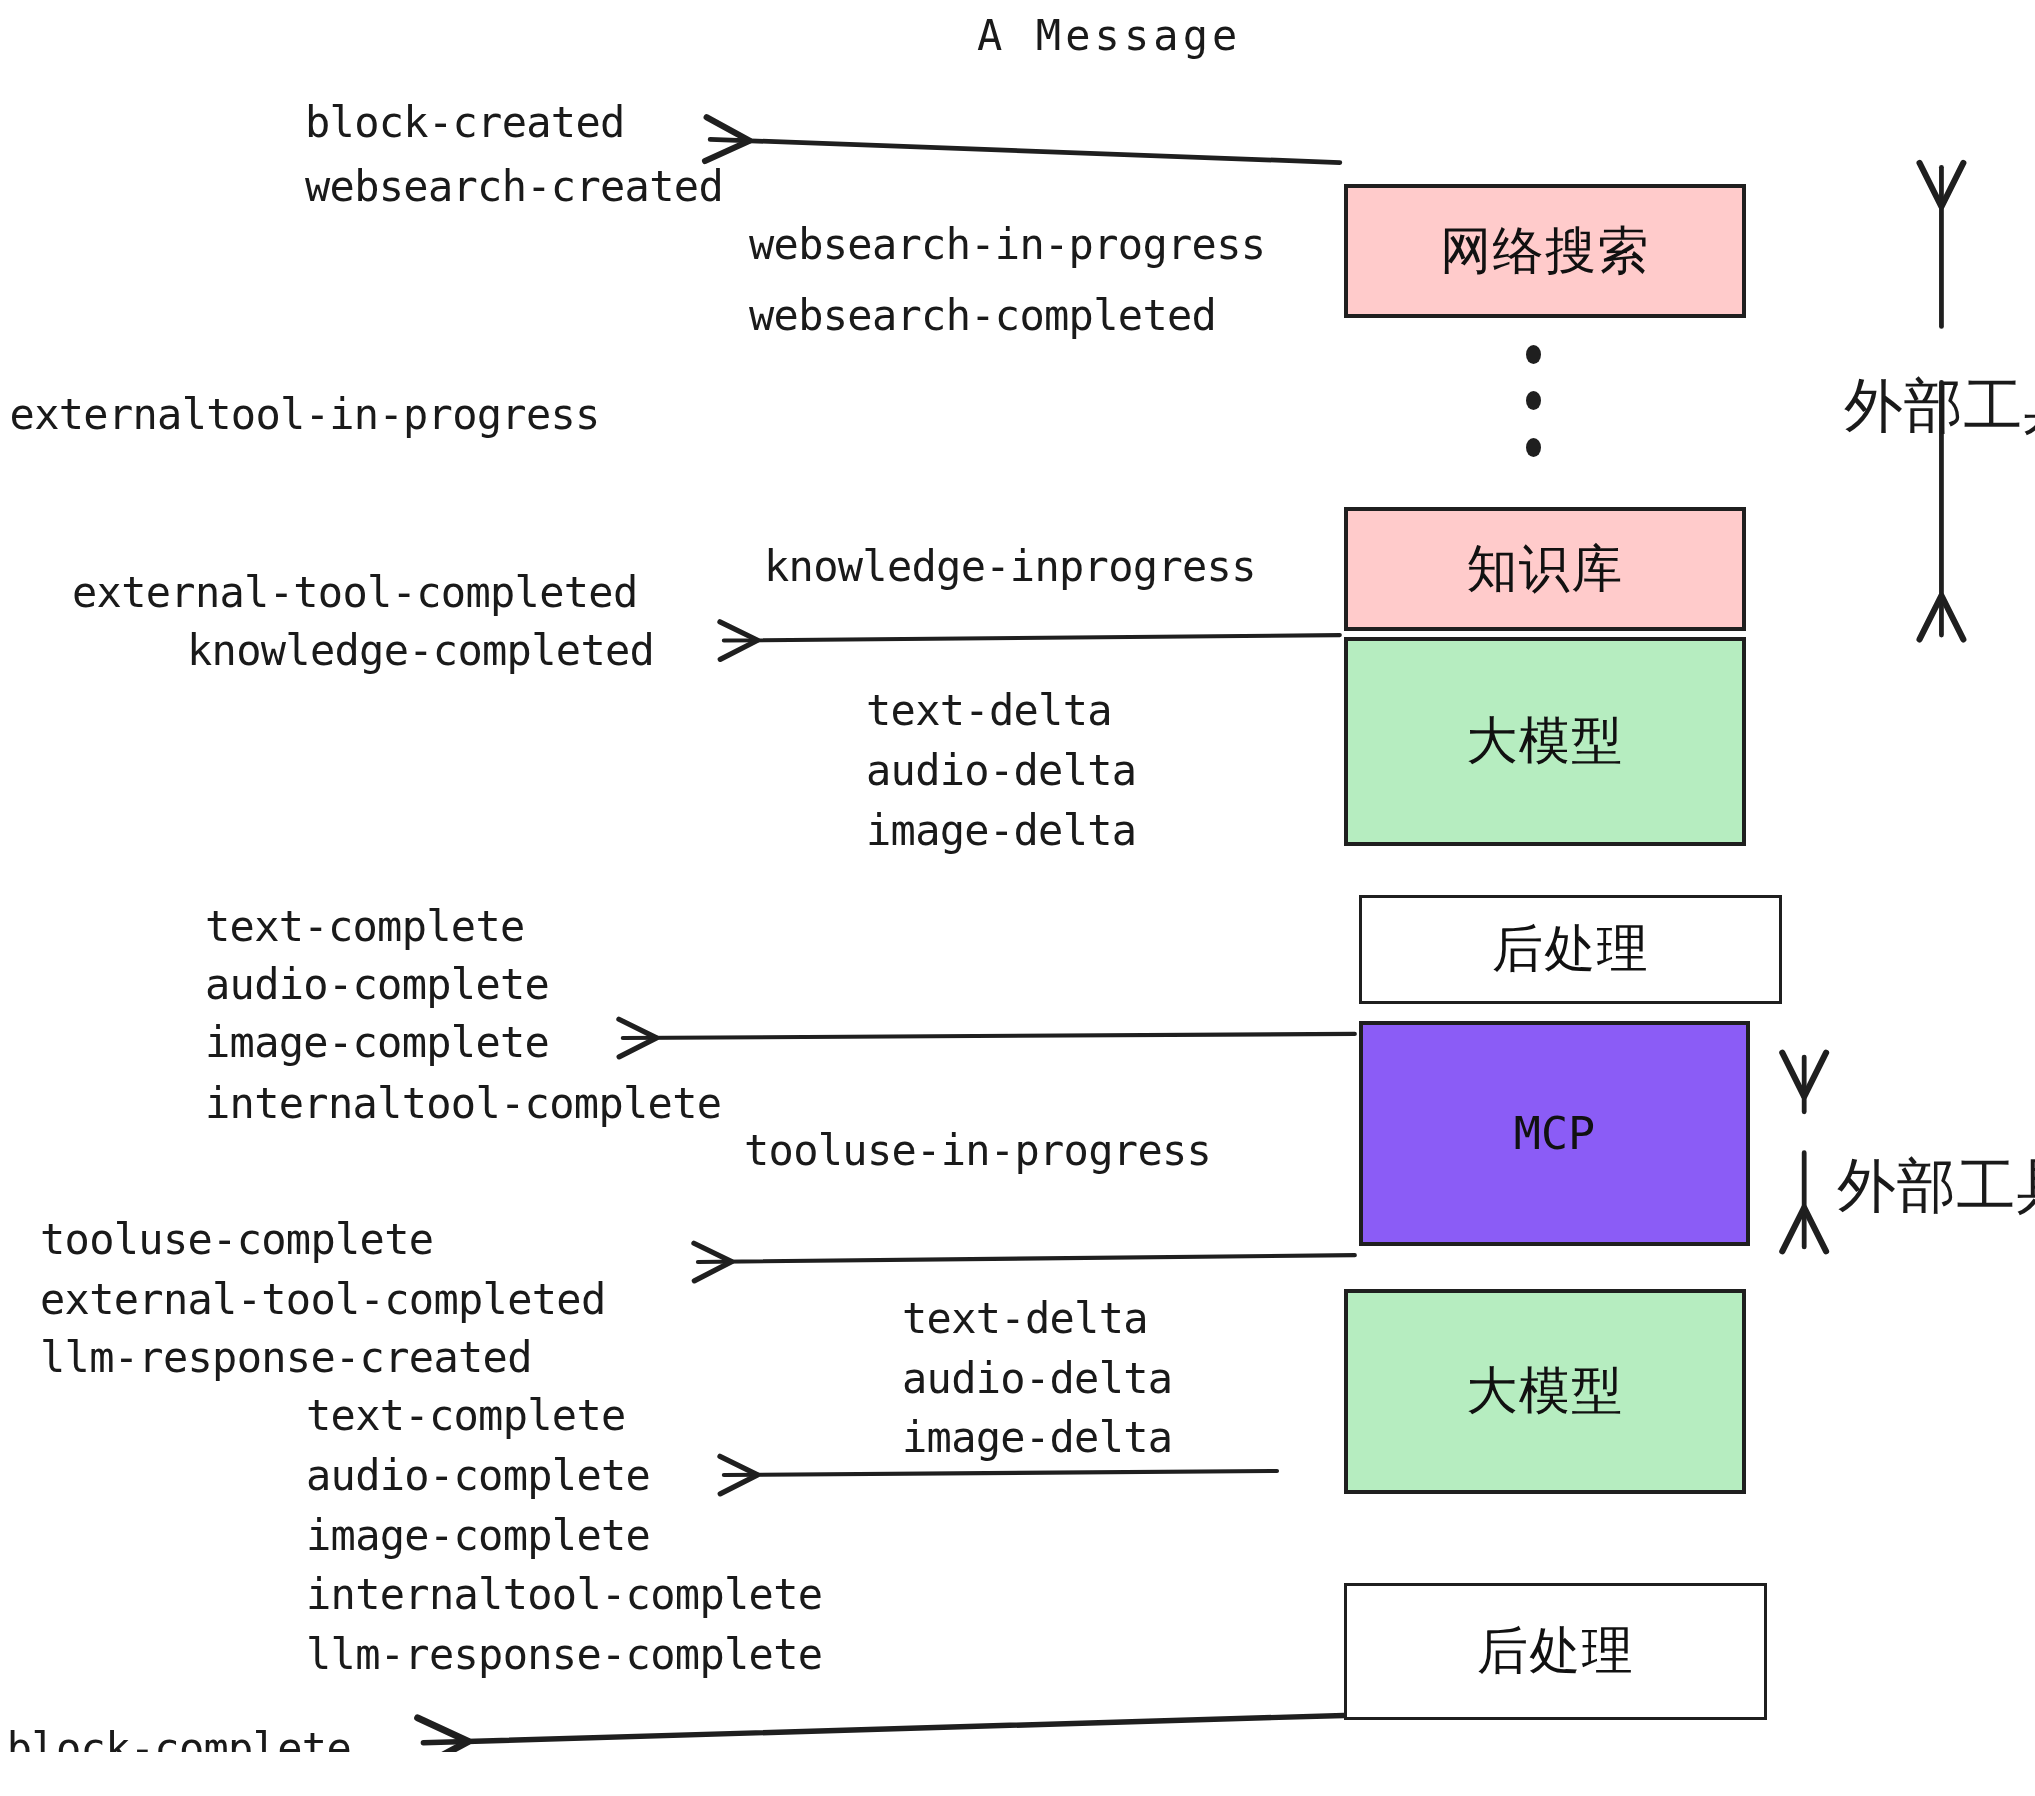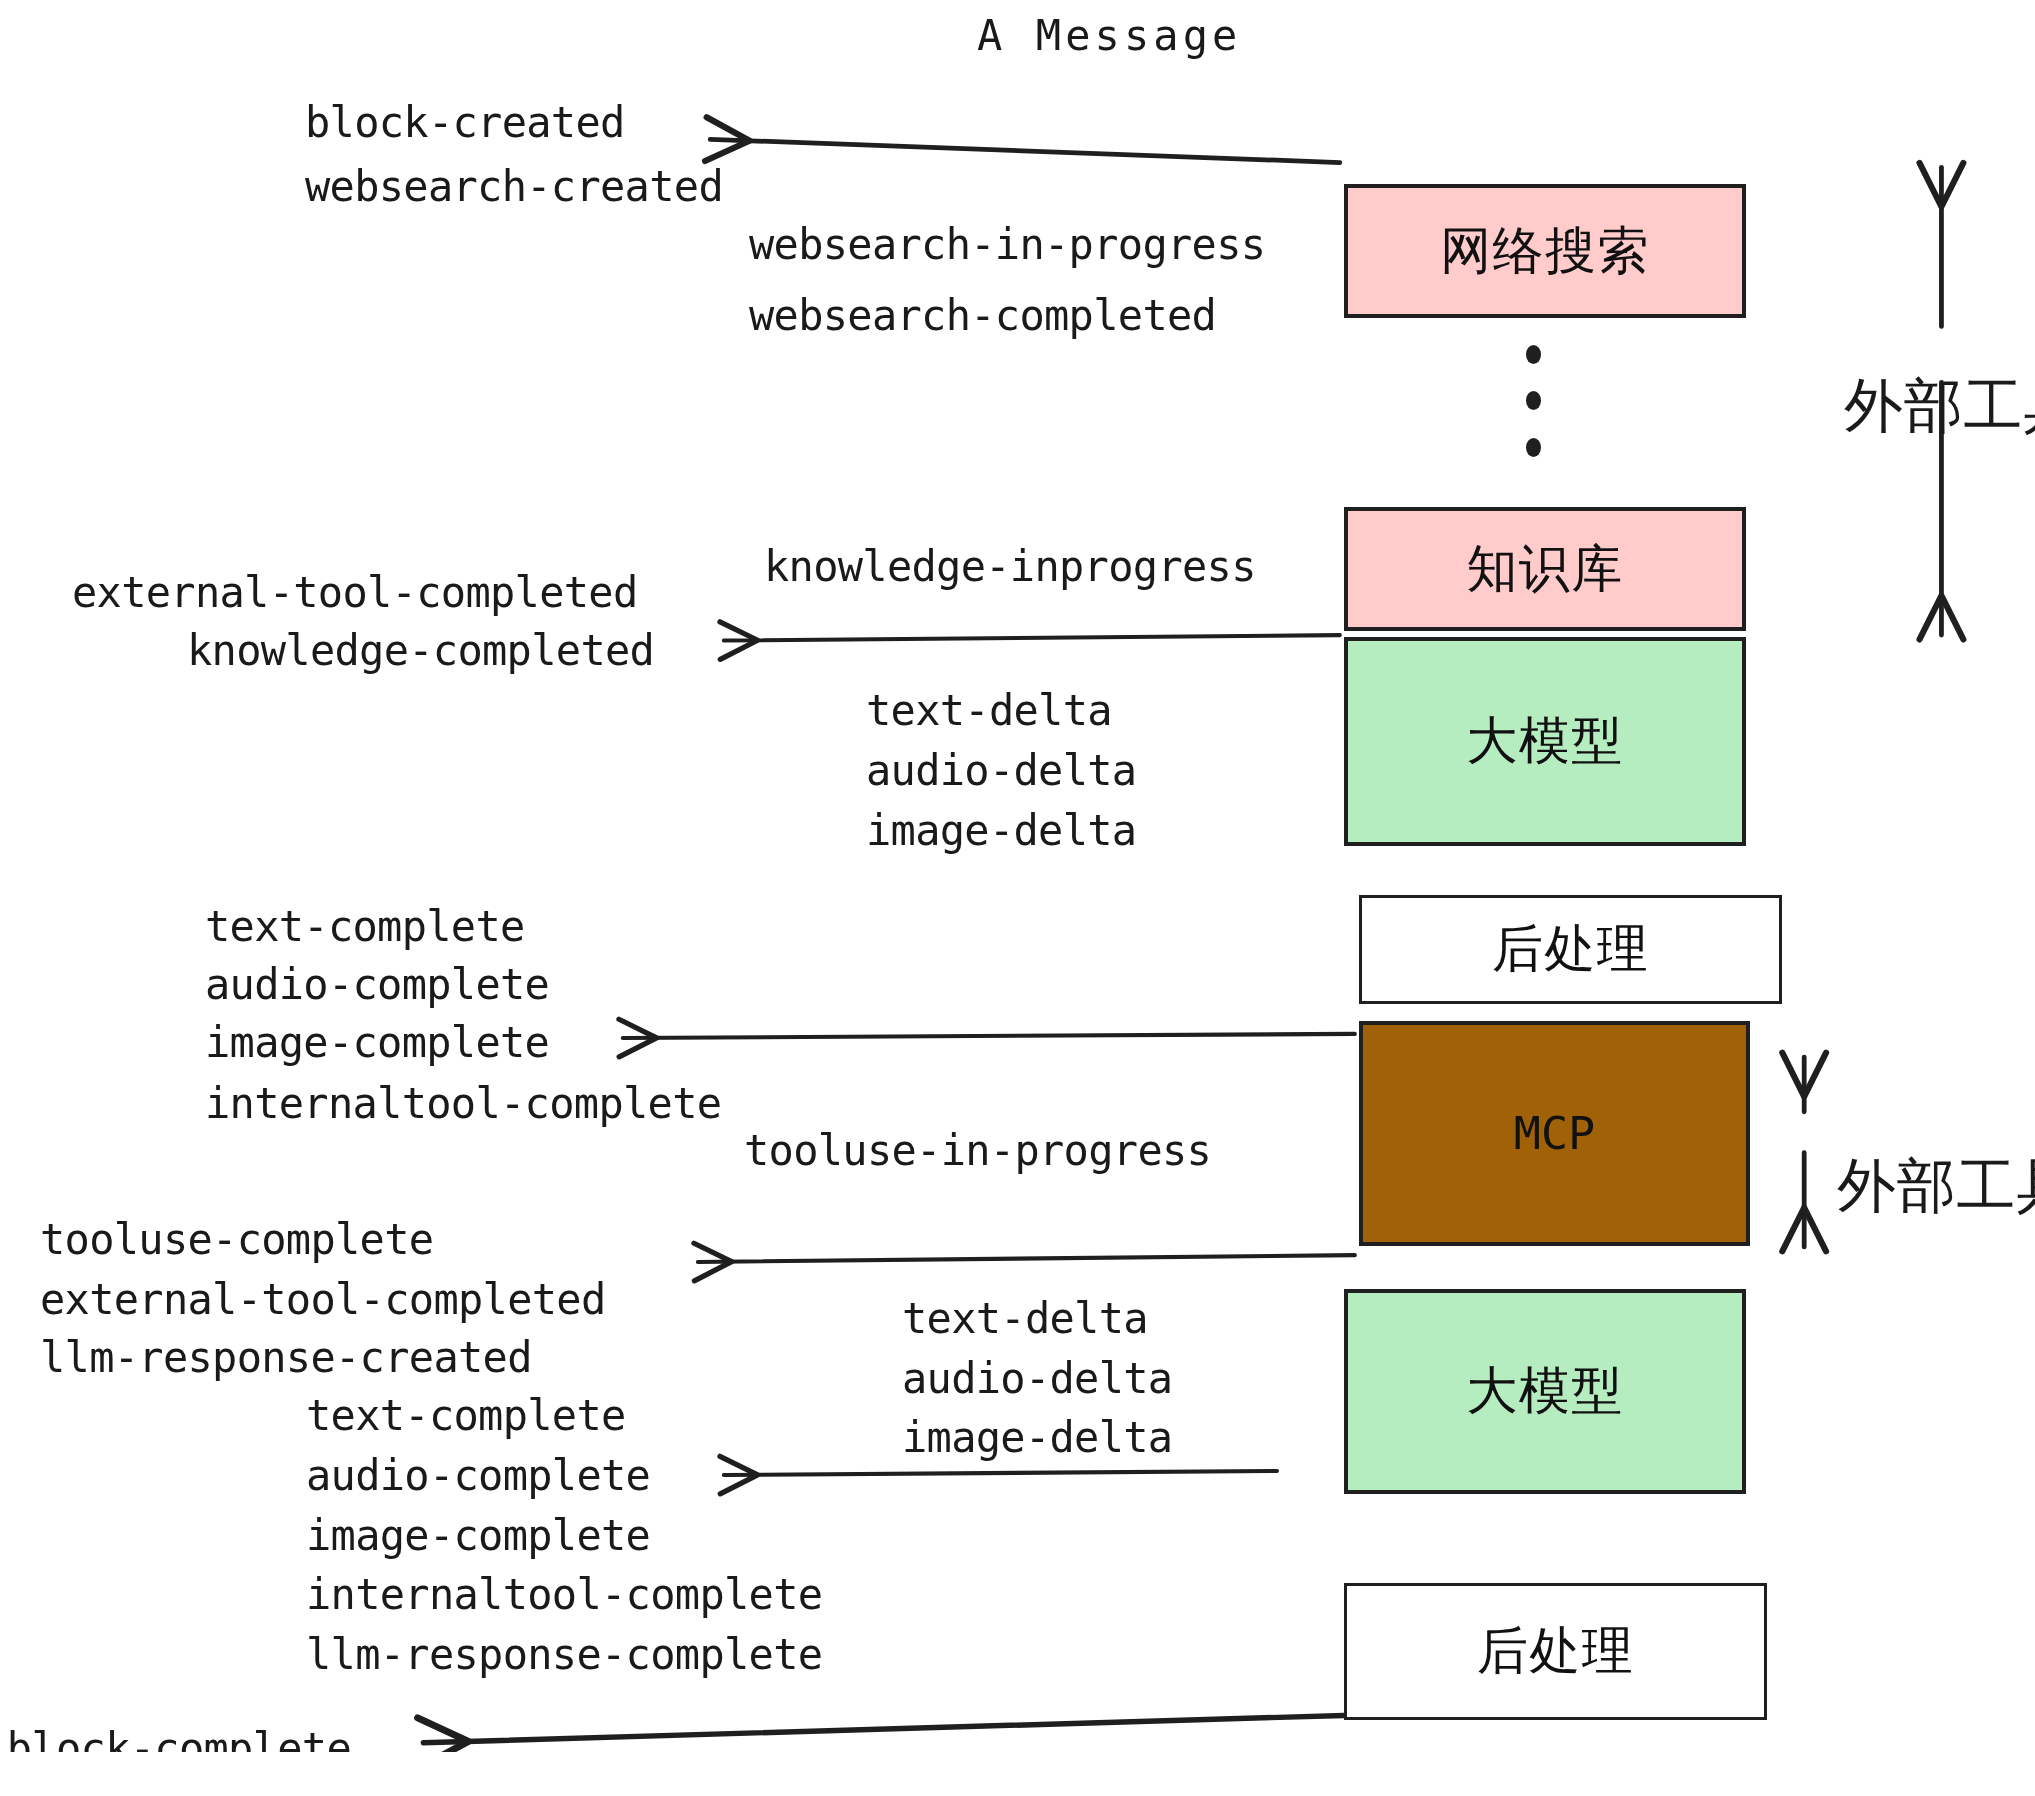--- a/index.html
+++ b/index.html
@@ -126,20 +126,21 @@
     <g>
       <path d="M 2642 1548 L 2642 1628" fill="none" stroke="#1f1f1f" stroke-width="7" stroke-linecap="round" marker-start="url(#ah)"></path>
       <path d="M 2642 1688 L 2642 1826" fill="none" stroke="#1f1f1f" stroke-width="7" stroke-linecap="round" marker-end="url(#ah)"></path>
     </g>
   </svg>
 
   <div class="title" style="left:977px; top:11px;">A Message</div>
 
   <div class="tok" style="left:305px;  top:102px;">block-created</div>
   <div class="tok" style="left:305px;  top:166px;">websearch-created</div>
+  <div class="tok" style="left:9.6px;   top:394px;">externaltool-in-progress</div>
   <div class="tok" style="left:72px;  top:572px;">external-tool-completed</div>
   <div class="tok" style="left:187px;  top:630px;">knowledge-completed</div>
   <div class="tok" style="left:205px;  top:906px;">text-complete</div>
   <div class="tok" style="left:205px;  top:964px;">audio-complete</div>
   <div class="tok" style="left:205px;  top:1022px;">image-complete</div>
   <div class="tok" style="left:205px;  top:1083px;">internaltool-complete</div>
   <div class="tok" style="left:40px;   top:1219px;">tooluse-complete</div>
   <div class="tok" style="left:40px;   top:1279px;">external-tool-completed</div>
   <div class="tok" style="left:40px;   top:1337px;">llm-response-created</div>
   <div class="tok" style="left:306px;  top:1395px;">text-complete</div>
@@ -161,21 +162,21 @@
   <div class="tok" style="left:902px; top:1417px;">image-delta</div>
 
   <div class="box" style="left:1344px; top:173px; width:402px; height:134px; background:#FFCBCB;margin-top:11px;">网络搜索</div>
 
   <div class="box" style="left:1344px; top:507px; width:402px; height:124px; background:#FFCBCB;">知识库</div>
 
   <div class="box" style="left:1344px; top:637px; width:402px; height:209px; background:#B6EDC0;">大模型</div>
 
   <div class="box thin" style="left:1359px; top:895px; width:423px; height:109px; background:#FFFFFF;">后处理</div>
 
-  <div class="box mono" style="left:1359px; top:1021px; width:391px; height:225px; background:#a16207;">MCP</div>
+  <div class="box mono" style="left:1359px; top:1021px; width:391px; height:225px; background:#8b5cf6;">MCP</div>
 
   <div class="box" style="left:1344px; top:1289px; width:402px; height:205px; background:#B6EDC0;">大模型</div>
 
   <div class="box thin" style="left:1344px; top:1583px; width:423px; height:137px; background:#FFFFFF;">后处理</div>
 
   <div class="dot" style="left:1526px; top:345px;"></div>
   <div class="dot" style="left:1526px; top:391px;"></div>
   <div class="dot" style="left:1526px; top:438px;"></div>
 
   <div class="sidelabel" style="left:1844px; top:331px;">外部工具</div>

